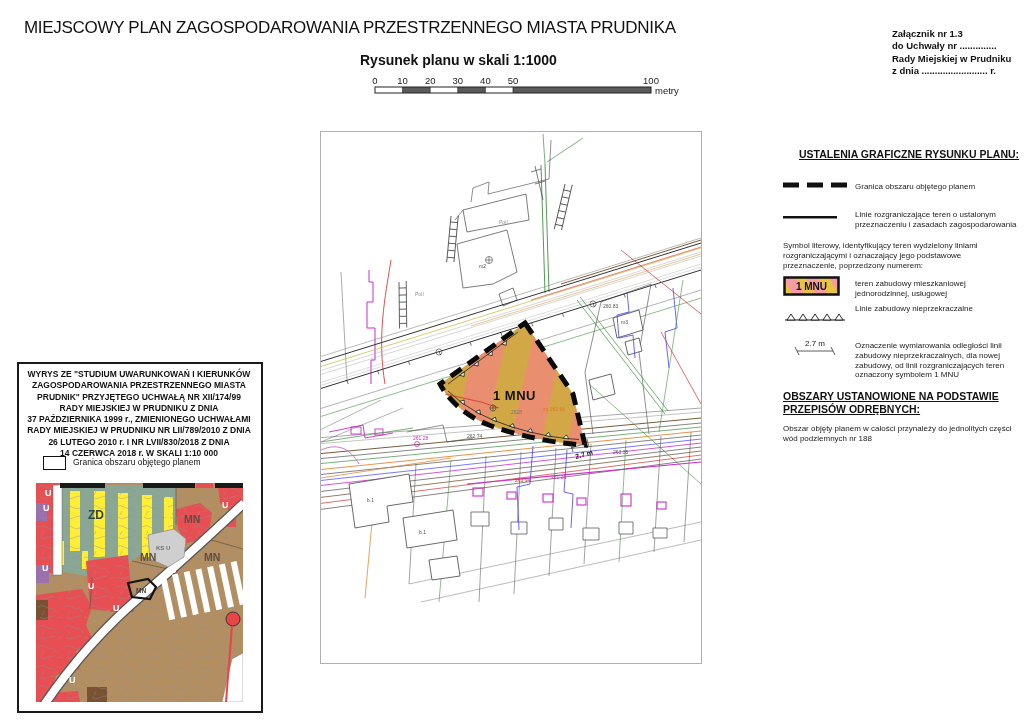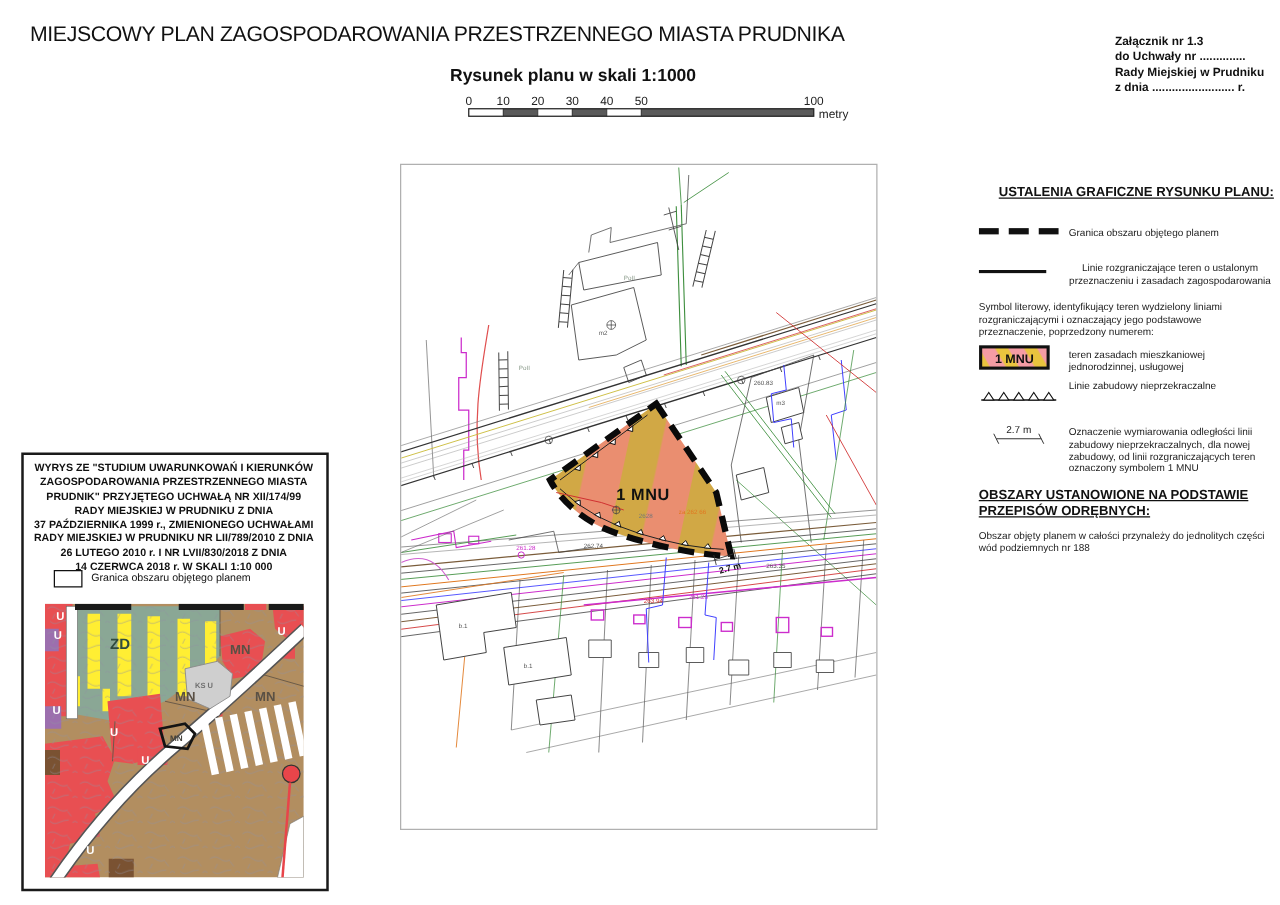--- a/index.html
+++ b/index.html
@@ -300,35 +300,35 @@
     <svg class="sym" style="top:33px;" width="64" height="8">
       <rect x="0" y="1.5" width="16" height="5" fill="#111"></rect>
         <rect x="24" y="1.5" width="16" height="5" fill="#111"></rect>
         <rect x="48" y="1.5" width="16" height="5" fill="#111"></rect>
     </svg>
     <div class="rp rlabel" style="top:34px;">Granica obszaru objętego planem</div>
 
     <svg class="sym" style="top:66px;" width="56" height="6">
       <rect x="0" y="2" width="54" height="2.5" fill="#111"></rect>
     </svg>
-    <div class="rp rlabel" style="top:62px;text-align:center;">Linie rozgraniczające teren o ustalonym przeznaczeniu i zasadach zagospodarowania</div>
+    <div class="rp rlabel" style="top:62px;">Linie rozgraniczające teren o ustalonym przeznaczeniu i zasadach zagospodarowania</div>
 
     <div class="rp" style="top:93px;left:0;width:232px;">Symbol literowy, identyfikujący teren wydzielony liniami rozgraniczającymi i oznaczający jego podstawowe przeznaczenie, poprzedzony numerem:</div>
 
     <svg class="sym" style="top:128px;" width="58" height="21">
       <defs>
         <pattern id="badgeStripes" width="20" height="20" patternUnits="userSpaceOnUse" patternTransform="rotate(-30)">
           <rect width="20" height="20" fill="#f59ca4"></rect>
           <rect x="10" width="9" height="20" fill="#e9c43e"></rect>
         </pattern>
       </defs>
       <rect x="1.5" y="1.5" width="54" height="17" fill="url(#badgeStripes)" stroke="#111" stroke-width="2.5"></rect>
       <text x="28.5" y="14" text-anchor="middle" font-size="10" font-weight="bold" fill="#111">1 MNU</text>
     </svg>
-    <div class="rp rlabel" style="top:131px;">teren zasadach mieszkaniowej jednorodzinnej, usługowej</div>
+    <div class="rp rlabel" style="top:131px;">teren zabudowy mieszkaniowej jednorodzinnej, usługowej</div>
 
     <svg class="sym" style="top:162px;" width="64" height="13">
       <path d="M2,10 L62,10" stroke="#111" stroke-width="1.2"></path>
       <g fill="#fff" stroke="#111" stroke-width="0.9">
         <path d="M4,10 L8,4 L12,10 Z"></path>
           <path d="M16,10 L20,4 L24,10 Z"></path>
           <path d="M28,10 L32,4 L36,10 Z"></path>
         <path d="M40,10 L44,4 L48,10 Z"></path>
           <path d="M52,10 L56,4 L60,10 Z"></path>
       </g>

